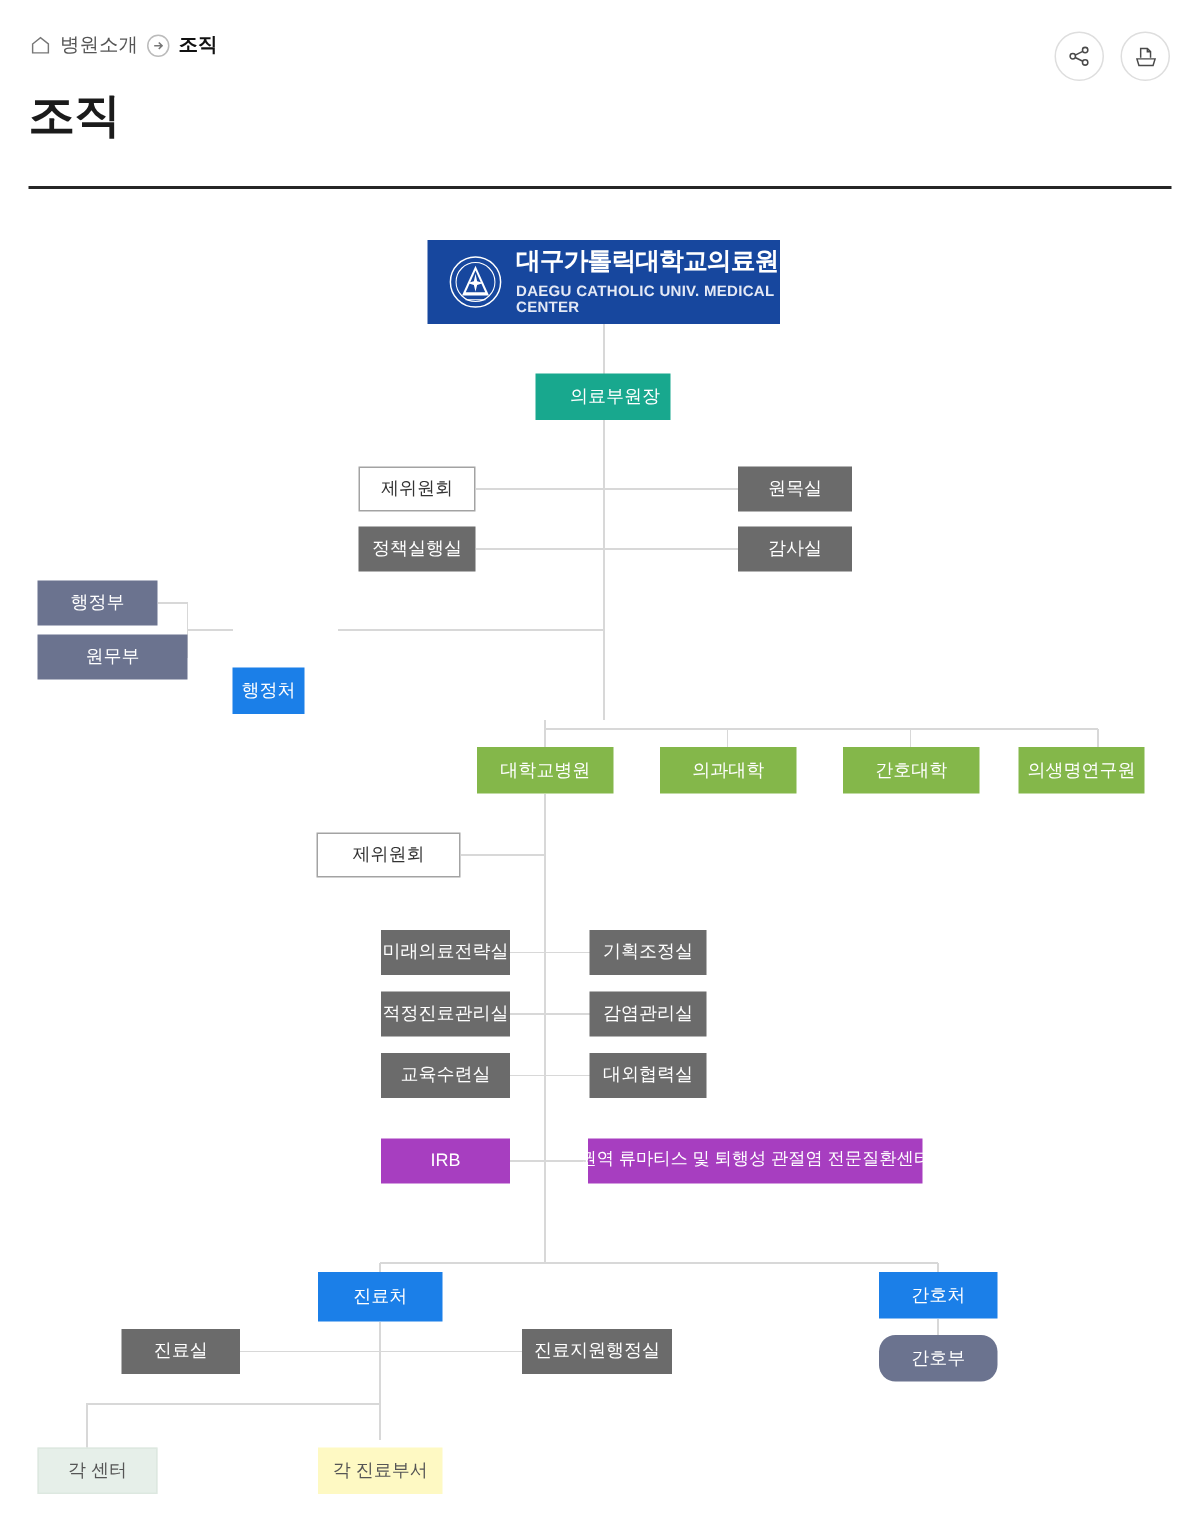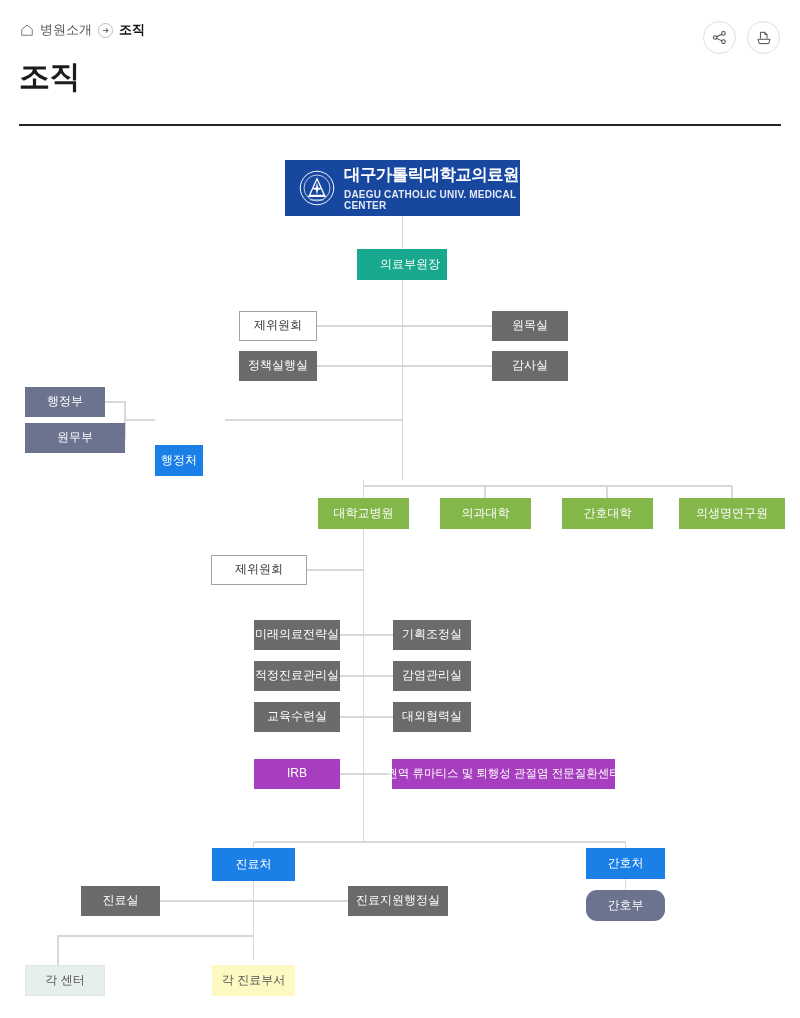--- a/index.html
+++ b/index.html
@@ -238,21 +238,21 @@
 
   <div class="node green" style="left:318px; top:368px; width:91px; height:31px;">
     <span>대학교병원</span>
   </div>
   <div class="node green" style="left:440px; top:368px; width:91px; height:31px;">
     <span>의과대학</span>
   </div>
   <div class="node green" style="left:562px; top:368px; width:91px; height:31px;">
     <span>간호대학</span>
   </div>
-  <div class="node green" style="left:679px; top:368px; width:106px; height:31px;text-align:right;">
+  <div class="node green" style="left:679px; top:368px; width:84px; height:31px;text-align:right;">
     <span>의생명연구원</span>
   </div>
 
   <div class="node white" style="left:211px; top:425px; width:96px; height:30px;">
     <span>제위원회</span>
   </div>
 
   <div class="node gray" style="left:254px; top:490px; width:86px; height:30px;">
     <span>미래의료전략실</span>
   </div>

